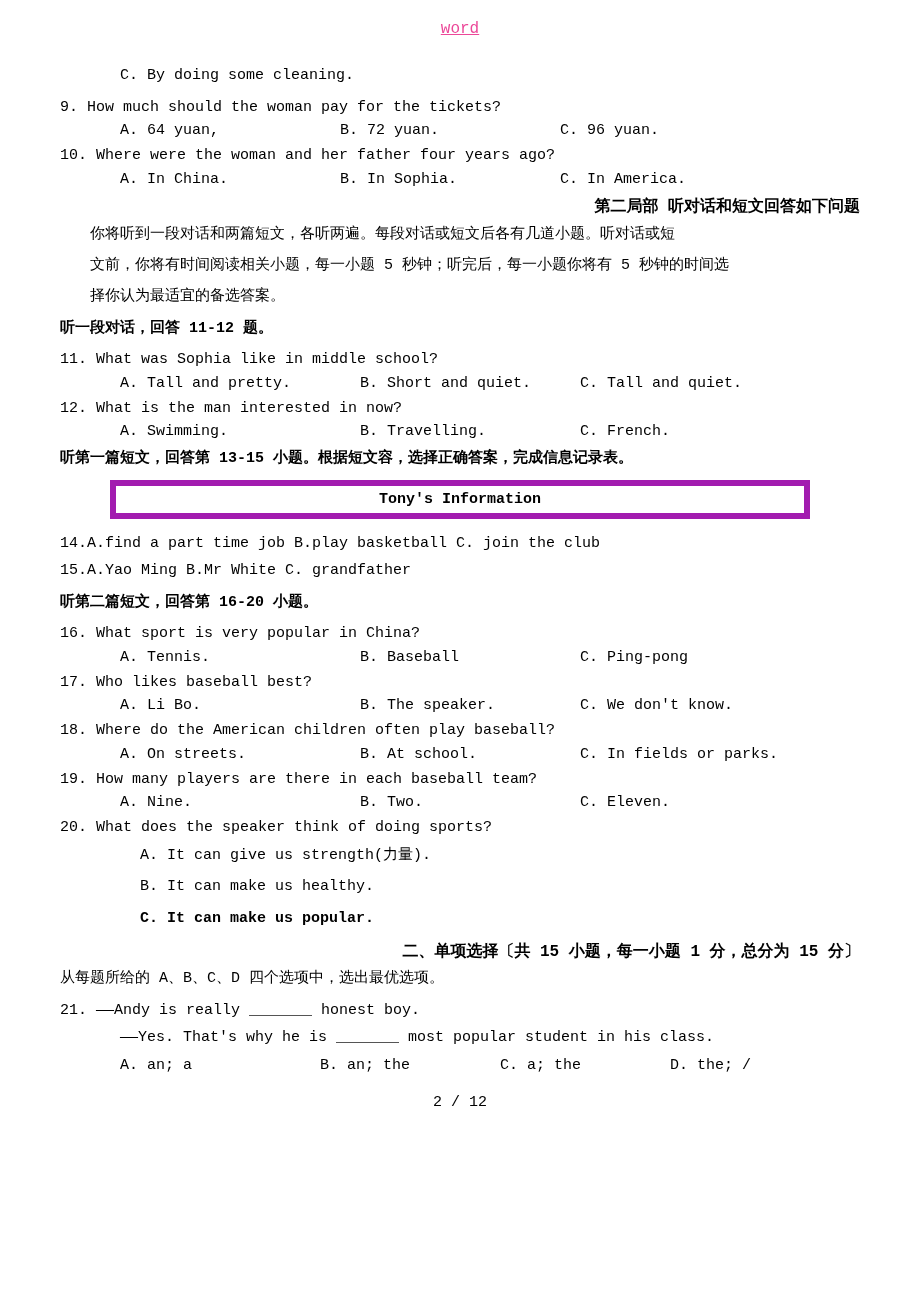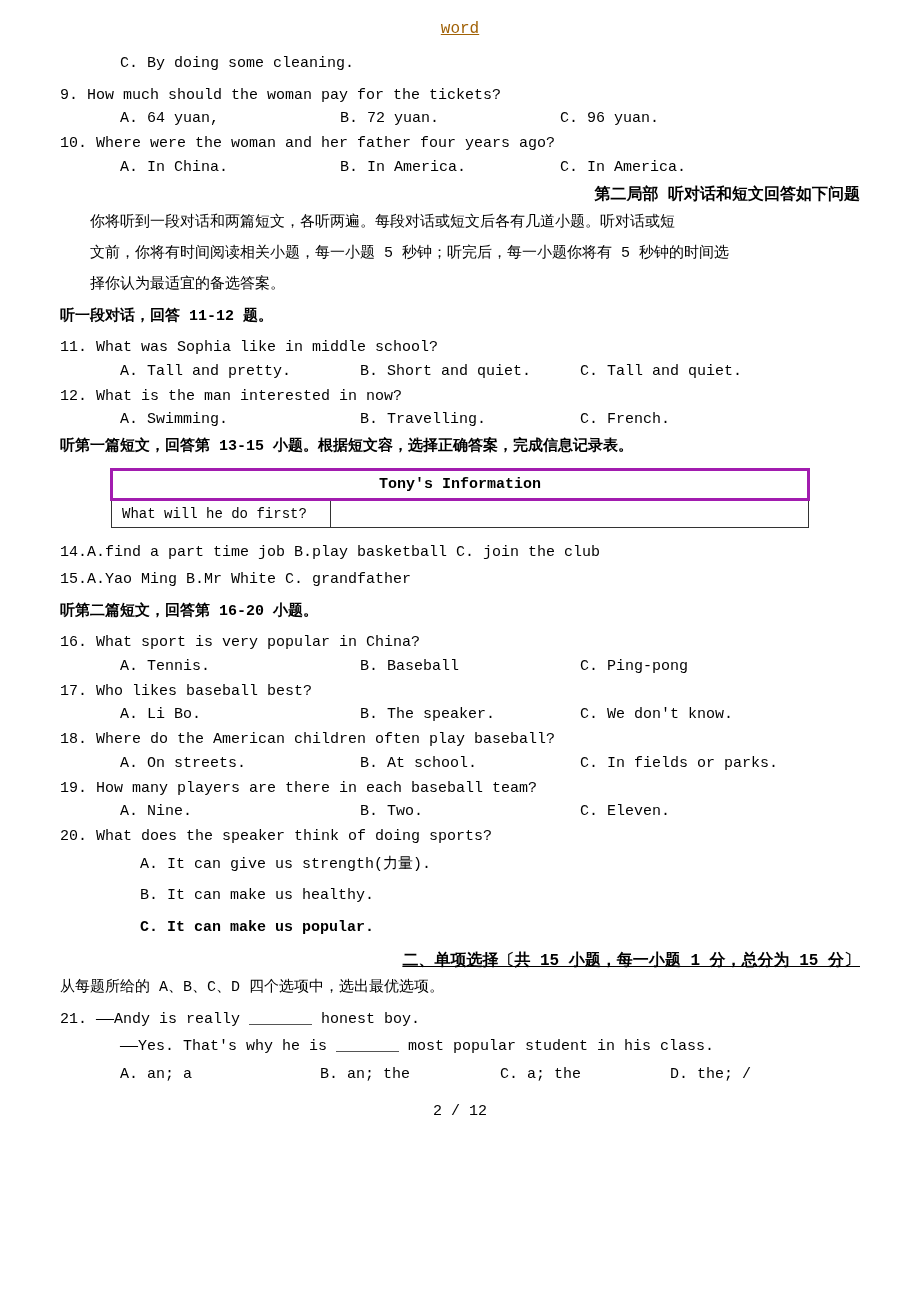--- a/index.html
+++ b/index.html
@@ -7,23 +7,23 @@
       background: #fff;
       font-family: 'Courier New', Courier, monospace;
       font-size: 15px;
       color: #000;
       width: 920px;
       min-height: 1300px;
       padding: 20px 60px;
     }
     .page-title {
       text-align: center;
-      color: #a16207;
+      color: #ec4899;
       text-decoration: underline;
-      margin-bottom: 13px;
+      margin-bottom: 25px;
       font-size: 16px;
     }
     .section {
       margin-bottom: 6px;
       line-height: 1.7;
     }
     .indent {
       margin-left: 60px;
     }
     .indent2 {
@@ -50,21 +50,21 @@
       margin-bottom: 4px;
     }
     
     .info-table {
       border-collapse: collapse;
       width: 700px;
       margin: 8px auto 12px auto;
     }
     .info-table th {
       background: #fff;
-      border: 3px solid #a21caf;
+      border: 6px solid #a21caf;
       text-align: center;
       padding: 5px 24px;
       font-weight: bold;
       font-size: 15px;
     }
     .info-table td {
       border: 1px solid #333;
       padding: 5px 10px;
       vertical-align: middle;
       font-size: 14px;
@@ -115,21 +115,21 @@
 <div class="section question-line">9.  How much should the woman pay for the tickets?</div>
 <div class="options-3col">
   <span class="opt">A.   64 yuan,</span>
   <span class="opt">B.  72 yuan.</span>
   <span class="opt">C.  96 yuan.</span>
 </div>
 
 <div class="section question-line">10.  Where were the woman and her father four years ago?</div>
 <div class="options-3col">
   <span class="opt">A.   In China.</span>
-  <span class="opt">B.  In America.</span>
+  <span class="opt">B.  In Sophia.</span>
   <span class="opt">C.  In America.</span>
 </div>
 
 <div class="section-header">第二局部  听对话和短文回答如下问题</div>
 
 <div class="intro-text">你将听到一段对话和两篇短文，各听两遍。每段对话或短文后各有几道小题。听对话或短</div>
 <div class="intro-text">文前，你将有时间阅读相关小题，每一小题 5 秒钟；听完后，每一小题你将有 5 秒钟的时间选</div>
 <div class="intro-text">择你认为最适宜的备选答案。</div>
 
 <div class="section bold-italic" style="font-weight:bold; margin-top:6px;">听一段对话，回答 11-12 题。</div>
@@ -150,24 +150,20 @@
 
 <div class="section bold" style="font-weight:bold; margin-top:6px; margin-bottom:4px;">听第一篇短文，回答第 13-15 小题。根据短文容，选择正确答案，完成信息记录表。</div>
 
 <table class="info-table">
   <thead>
     <tr>
       <th colspan="2">Tony's Information</th>
     </tr>
   </thead>
   <tbody>
-    <tr>
-      <td class="td-left">What will he do first?</td>
-      <td class="td-right">&nbsp;</td>
-    </tr>
   </tbody>
 </table>
 
 <div class="section question-line">14.A.find a part time job    B.play basketball   C. join the club</div>
 
 <div class="section question-line">15.A.Yao Ming            B.Mr White        C. grandfather</div>
 
 <div class="section bold" style="font-weight:bold; margin-top:6px;">听第二篇短文，回答第 16-20 小题。</div>
 
 <div class="section question-line">16.  What sport is very popular in China?</div>
@@ -196,21 +192,21 @@
   <span class="opt" style="min-width:240px;">A.   Nine.</span>
   <span class="opt" style="min-width:220px;">B.  Two.</span>
   <span class="opt">C.  Eleven.</span>
 </div>
 
 <div class="section question-line">20.  What does the speaker think of doing sports?</div>
 <div class="section indent2">A.   It can give us strength(力量).</div>
 <div class="section indent2">B.   It can make us healthy.</div>
 <div class="section indent2" style="font-weight:bold;">C.   It can make us popular.</div>
 
-<div class="section-header" style="margin-top:10px;text-decoration:underline;">二、单项选择〔共 15 小题，每一小题 1 分，总分为 15 分〕</div>
+<div class="section-header" style="margin-top:10px;">二、单项选择〔共 15 小题，每一小题 1 分，总分为 15 分〕</div>
 <div class="section">从每题所给的 A、B、C、D 四个选项中，选出最优选项。</div>
 
 <div class="section question-line">21. ——Andy is really _______ honest boy.</div>
 <div class="section indent">——Yes. That's why he is _______ most popular student in his class.</div>
 <div class="options-4col">
   <span class="opt" style="min-width:200px;">A. an; a</span>
   <span class="opt" style="min-width:180px;">B. an; the</span>
   <span class="opt" style="min-width:170px;">C. a; the</span>
   <span class="opt">D. the; /</span>
 </div>

